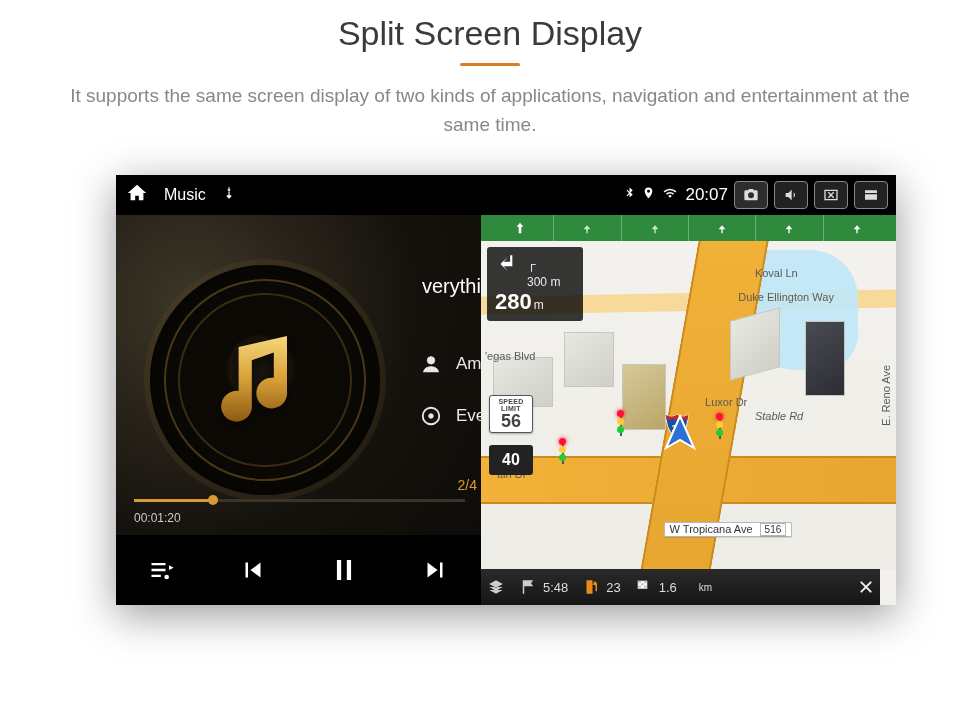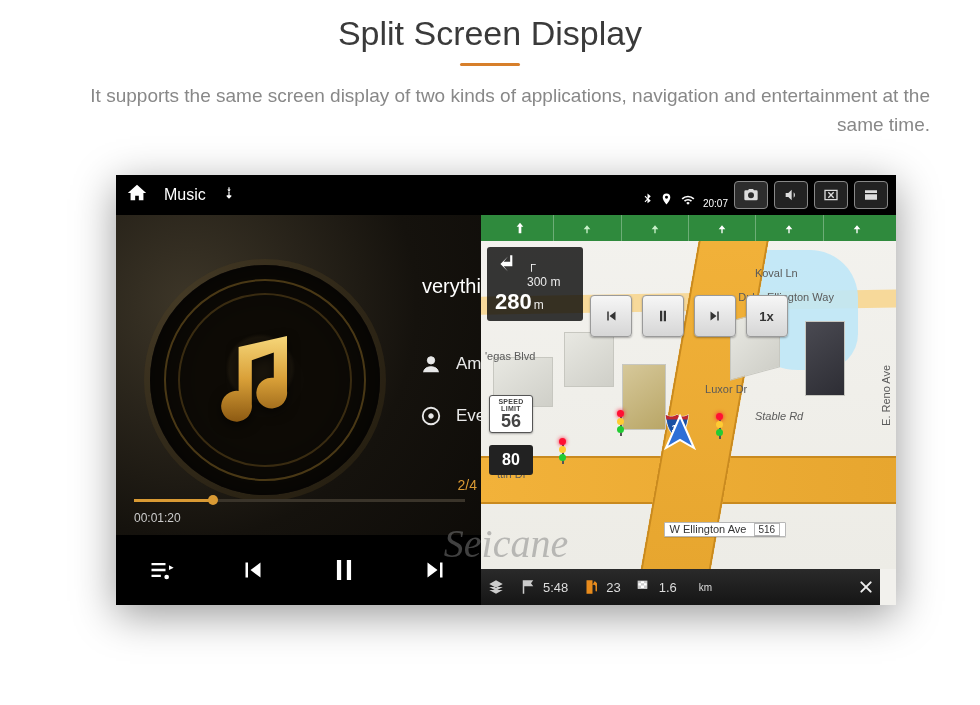--- a/index.html
+++ b/index.html
@@ -7,33 +7,33 @@
     width: 980px; height: 705px;
     background: #fff;
     font-family: Arial, Helvetica, sans-serif;
     color: #444;
     overflow: hidden;
     position: relative;
   }
   .title-block { text-align: center; padding-top: 14px; }
   .title-block h1 { font-size: 34px; font-weight: 400; color: #3a3a3a; }
   .title-underline { width: 60px; height: 3px; background: #d77f2a; margin: 10px auto 16px; border-radius: 2px; }
-  .subtitle { font-size: 19px; color: #888; line-height: 1.5; max-width: 880px; margin: 0 auto; text-align: right; }
+  .subtitle { font-size: 19px; color: #888; line-height: 1.5; max-width: 880px; margin: 0 auto; }
   .device-wrap { position: absolute; left: 116px; top: 175px; width: 780px; height: 430px; box-shadow: 0 10px 40px rgba(0,0,0,0.4); }
   .split { display: flex; height: 100%; }
   .music-pane { width: 365px; background: radial-gradient(ellipse at 20% 30%, #3d3628 0%, #15120d 55%, #0c0a07 100%); color: #eee; position: relative; overflow: hidden; }
   .nav-pane  { flex: 1; background: #f2f1ed; position: relative; overflow: hidden; }
 
   
   .statusbar { position: absolute; top: 0; left: 0; right: 0; height: 40px; background: #000; display: flex; align-items: center; padding: 0 4px; z-index: 40; color: #fff; }
   .sb-left { display: flex; align-items: center; gap: 16px; padding-left: 6px; font-size: 16px; }
   .sb-left .home-icon svg { width: 22px; height: 22px; fill: #fff; }
   .sb-left .usb-icon svg { width: 14px; height: 20px; fill: #fff; }
   .sb-left .app-name { font-weight: 500; }
-  .sb-right { margin-left: auto; display: flex; align-items: flex-end; gap: 6px; font-size: 10px; padding-right: 4px; }
+  .sb-right { margin-left: auto; display: flex; align-items: center; gap: 6px; font-size: 17px; padding-right: 4px; }
   .sb-right svg { fill: #fff; }
   .sb-btn { width: 34px; height: 28px; border: 1px solid #888; border-radius: 4px; display: flex; align-items: center; justify-content: center; background: #222; }
   .sb-btn svg { width: 18px; height: 16px; fill: #ddd; }
   .sb-btn.active { background: #2d2d2d; }
 
   
   .album {
     position: absolute; left: 34px; top: 90px; width: 230px; height: 230px;
     border-radius: 50%;
     background: radial-gradient(circle at 48% 45%, #1a150c 0 18%, #0e0b06 20% 100%);
@@ -295,27 +295,27 @@
 
         <div class="pos-marker">
           <svg viewBox="0 0 40 40">
               <polygon points="20,2 34,34 20,26 6,34" fill="#2d6fd6" stroke="#fff" stroke-width="2"></polygon>
             </svg>
         </div>
 
         <div class="street-label" style="left:42%; top:6px;">S Las Vegas Blvd</div>
         <div class="street-plain" style="left:66%; top:52px;">Koval Ln</div>
         <div class="street-plain" style="left:62%; top:76px;">Duke Ellington Way</div>
-        <div class="street-plain" style="left:54%; top:168px;">Luxor Dr</div>
+        <div class="street-plain" style="left:54%; top:181px;">Luxor Dr</div>
         <div class="street-plain" style="left:66%; top:195px;font-style:italic;">Stable Rd</div>
         <div class="street-plain street-v" style="right:4px; top:150px;">E. Reno Ave</div>
         <div class="street-plain" style="left:4px; top:135px;">'egas Blvd</div>
         <div class="street-plain" style="left:16px; top:253px;">ttin Dr</div>
         <div class="street-label" style="left:44%; bottom:32px;">
-          <span>W Ellington Ave</span>
+          <span>W Tropicana Ave</span>
           <span class="route-sign" style="position:static; display:inline-block; margin-left:4px;">516</span>
         </div>
       </div>
 
       <div class="exit-banner">
         <div class="slot">
             <svg viewBox="0 0 24 24">
               <path d="M12 4l5 6h-3v10h-4V10H7z"></path>
             </svg>
           </div>
@@ -350,45 +350,27 @@
         <div class="row1">
           <svg viewBox="0 0 24 24">
               <path d="M14 4v6H8l4-5-7 7 7 7-4-5h8V4z"></path>
             </svg>
           <span style="font-size:12px;">┌</span>
         </div>
         <div class="sub"><span>300</span> <span>m</span></div>
         <div><span class="dist-main">280</span><span class="unit">m</span></div>
       </div>
 
-      <div class="sim-controls">
-        <div class="sim-btn">
-            <svg viewBox="0 0 24 24">
-              <path d="M7 6h2v12H7zm11 0l-8 6 8 6z"></path>
-            </svg>
-          </div>
-        <div class="sim-btn">
-            <svg viewBox="0 0 24 24">
-              <path d="M8 5h3v14H8zm5 0h3v14h-3z"></path>
-            </svg>
-          </div>
-        <div class="sim-btn">
-            <svg viewBox="0 0 24 24">
-              <path d="M15 6h2v12h-2zM6 6l8 6-8 6z"></path>
-            </svg>
-          </div>
-        <div class="sim-btn">1x</div>
-      </div>
 
       <div class="speed-sign">
         <div class="lbl">SPEED</div>
         <div class="lbl">LIMIT</div>
         <div class="val">56</div>
       </div>
-      <div class="speed-cur">80</div>
+      <div class="speed-cur">40</div>
 
       <div class="nav-bottom">
         <div class="seg">
             <svg viewBox="0 0 24 24">
               <path d="M12 3l9 5-9 5-9-5zm-9 9l9 5 9-5m-18 4l9 5 9-5"></path>
             </svg>
           </div>
         <div class="seg">
           <svg viewBox="0 0 24 24">
               <path d="M5 3h2v18H5zm2 0h12l-3 4 3 4H7z"></path>
@@ -411,14 +393,13 @@
         </div>
         <div class="seg close">
           <svg viewBox="0 0 24 24">
               <path d="M5 5l14 14M19 5L5 19" stroke="#eee" stroke-width="3" fill="none" stroke-linecap="round"></path>
             </svg>
         </div>
       </div>
     </div>
   </div>
 
-  <div class="watermark">Seicane</div>
 </div>
 
 </body></html>

